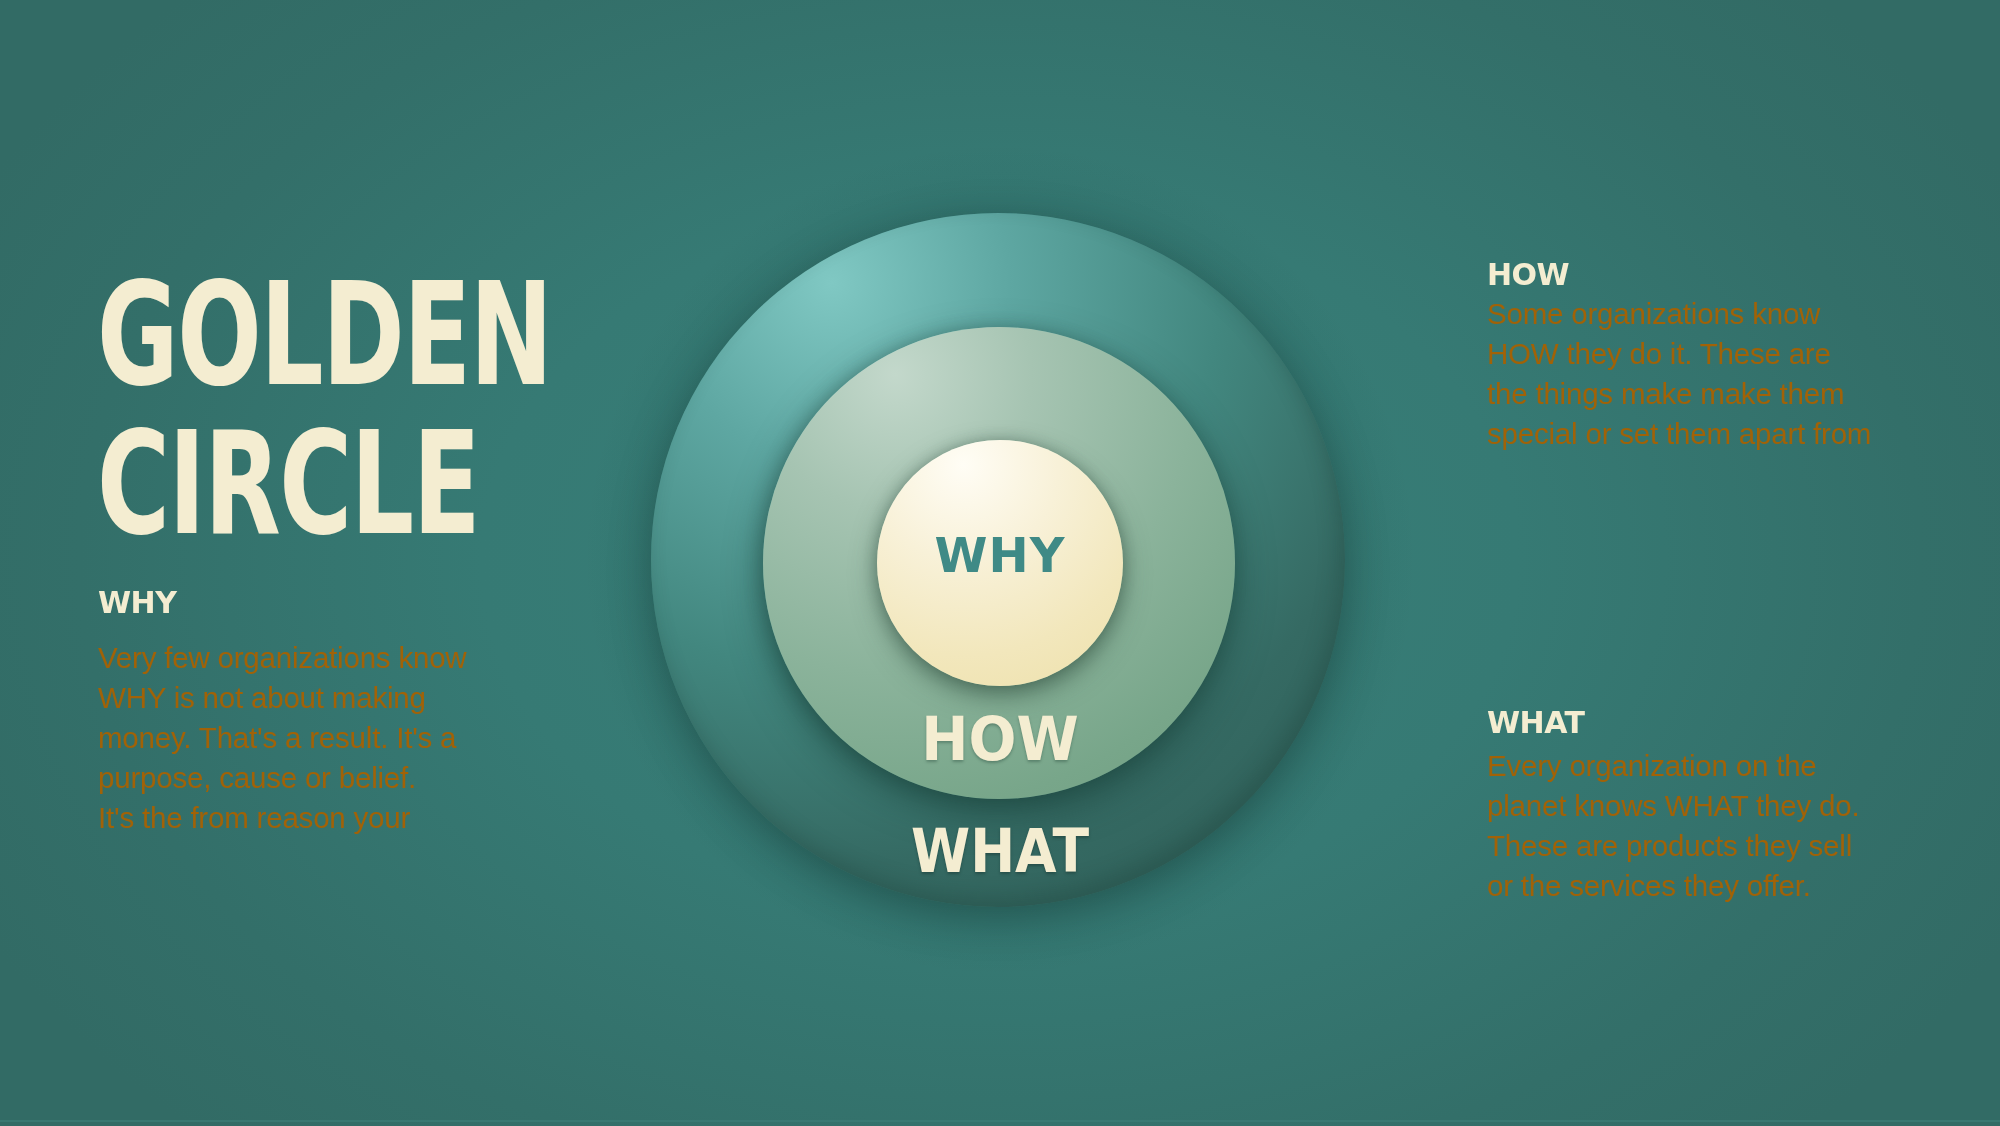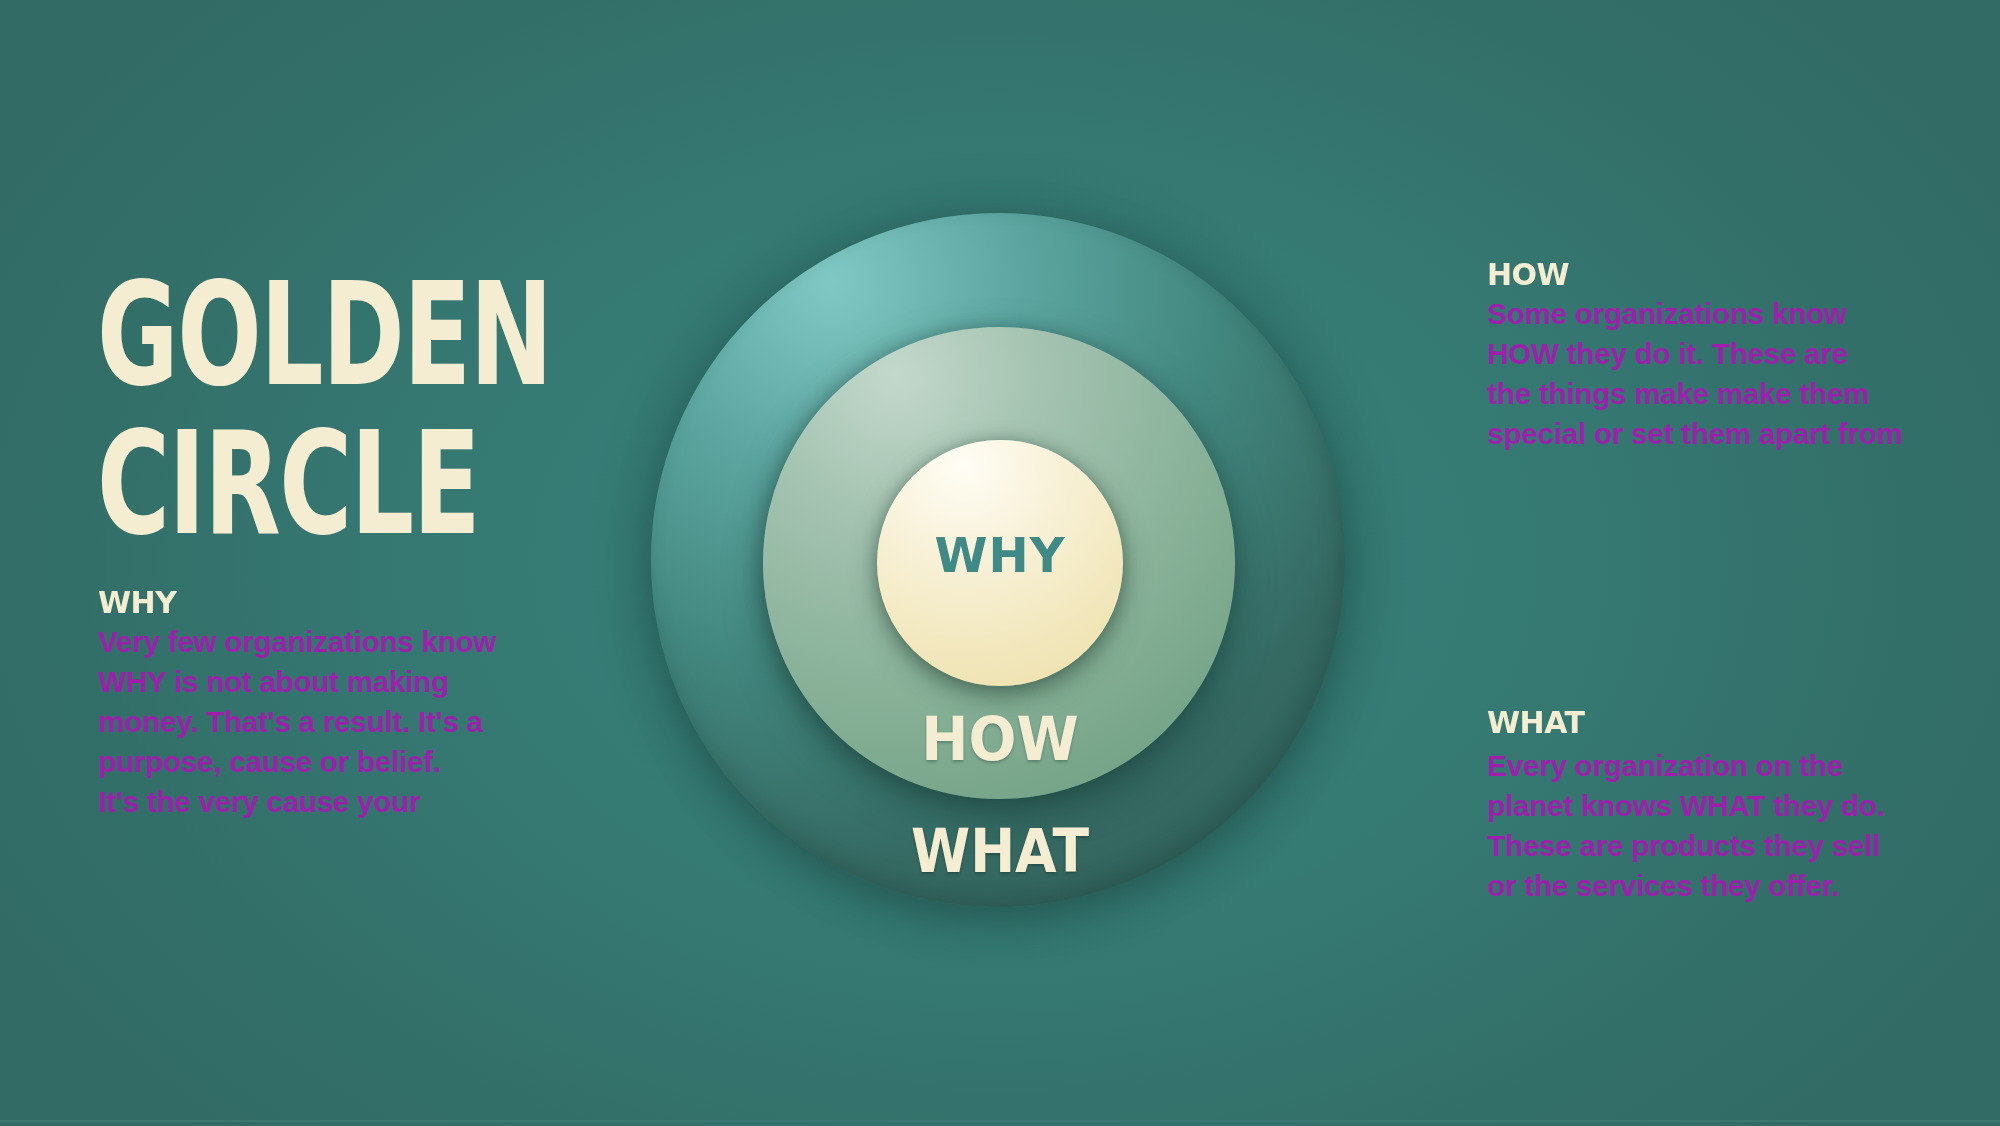--- a/index.html
+++ b/index.html
@@ -22,28 +22,28 @@
   .title.l1 { top: 264px; }
   .title.l2 { top: 413px; }
 
   .block { position: absolute; }
   .block h3 {
     margin: 0; color: #f4edd1;
     font-family: "DejaVu Sans", sans-serif; font-weight: bold;
     font-size: 30px; line-height: 30px; letter-spacing: -0.5px;
   }
   .block p {
-    margin: 0; color: #a21caf;
-    font-family: "Liberation Sans", sans-serif; font-weight: bold;
+    margin: 0; color: #a16207;
+    font-family: "Liberation Sans", sans-serif; font-weight: normal;
     font-size: 29.5px; line-height: 40px; letter-spacing: -0.2px;
     white-space: nowrap;
   }
   .block .line { display: block; }
   .why-block { left: 98px; top: 588px; }
-  .why-block p { margin-top: 4px; }
+  .why-block p { margin-top: 20px; }
   .how-block { left: 1487px; top: 260px; }
   .how-block p { margin-top: 4px; }
   .what-block { left: 1487px; top: 708px; }
   .what-block p { margin-top: 8px; }
 
   .circle { position: absolute; border-radius: 50%; }
   .outer-halo {
     left: 580px; top: 140px; width: 840px; height: 840px;
     background: radial-gradient(circle at 50% 50%, rgba(20,60,56,0.35) 0%, rgba(20,60,56,0.18) 45%, rgba(20,60,56,0) 70%);
   }
@@ -93,21 +93,21 @@
   <div class="lbl lbl-what">WHAT</div>
 </div>
 
 <div class="block why-block">
   <h3>WHY</h3>
   <p>
     <span class="line">Very few organizations know</span>
     <span class="line">WHY is not about making</span>
     <span class="line">money. That's a result. It's a</span>
     <span class="line">purpose, cause or belief.</span>
-    <span class="line">It's the very cause your</span>
+    <span class="line">It's the from reason your</span>
   </p>
 </div>
 
 <div class="block how-block">
   <h3>HOW</h3>
   <p>
     <span class="line">Some organizations know</span>
     <span class="line">HOW they do it. These are</span>
     <span class="line">the things make make them</span>
     <span class="line">special or set them apart from</span>

